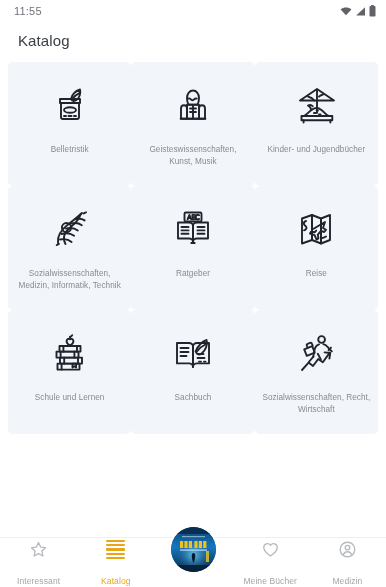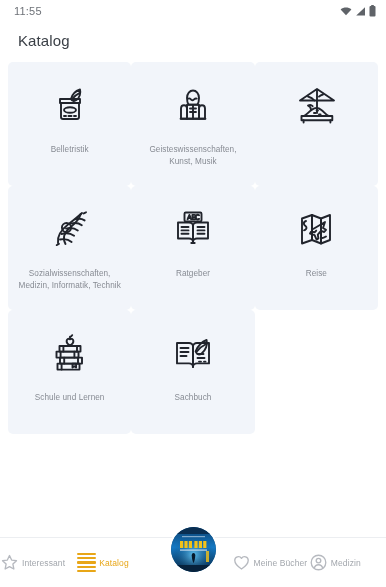--- a/index.html
+++ b/index.html
@@ -92,22 +92,24 @@
     height: 50px;
     background: #ffffff;
     border-top: 1px solid #eceef1;
     display: flex;
     align-items: flex-start;
   }
   .nav-item {
     flex: 1;
     height: 100%;
     display: flex;
+    flex-direction: column;
     align-items: center;
-    gap: 3px;
+    justify-content: center;
+    gap: 16px;
     cursor: pointer;
   }
   .nav-item .nav-ico { height: 20px; display:flex; align-items:center; justify-content:center; }
   .nav-item .nav-ico svg { display:block; }
   .nav-label {
     font-size: 8.5px;
     color: #a2a6ac;
     letter-spacing: 0.1px;
   }
   .nav-item.active .nav-label { color: #e8a617; }
@@ -203,20 +205,21 @@
         <path d="M10 21.5 27 10l17 11.5H10z"></path>
         <path d="M27 11v23"></path>
         <path d="M18 17.5c3 .8 5 2.2 6.4 4M33 15.5c-1.6.4-3 1.2-4 2.2"></path>
         <path d="M14 37c2-.5 4.6-4.2 8-6.4 3.6-2.4 6-2.3 9.4.3 2.6 2 5 5.4 7.2 6.1"></path>
         <path d="M11.5 37h30.8v4.2H11.5z"></path>
         <path d="M13.6 41.2v2.4M40.4 41.2v2.4"></path>
         <path d="M21 31c0-2-1-3.8-3-4.4 1.6-1 3.6-.6 4.6.6"></path>
         <path d="M24 34h1.6M29 35.4h1.6M26.6 31.6h1.4"></path>
       </svg>
     </div>
+    <div class="cat-label">Kinder- und Jugendbücher</div>
   </div>
 
   <div class="cat-card">
     <div class="cat-icon">
       <svg width="52" height="52" viewBox="0 0 52 52" fill="none" stroke="#21242c" stroke-width="1.9" stroke-linecap="round" stroke-linejoin="round">
         <path d="M14 40c-1-7 3-13 10-18.5C31 16 35.5 12.6 38 10"></path>
         <path d="M21.5 41c-3.5-6.5-1-12 5-16.8 6-4.8 9-8.6 10.2-13.2"></path>
         <path d="M16 36.5c5-1 8.5-.2 11.6 2.4"></path>
         <path d="M17.5 31c5-1.4 9-.8 12.6 1.8"></path>
         <path d="M22 25.6c4.8-1.4 8.6-.6 11.8 1.8"></path>
@@ -285,20 +288,36 @@
         <path d="M42 16H30c-2.2 0-4 1.6-4 3.6V40c0-2 1.8-3.6 4-3.6h12V16z"></path>
         <path d="M13.5 21h8M13.5 25h8M13.5 29h6"></path>
         <path d="M30.5 27h6M30.5 31h7M32 34.6h2M37 34.6h1.5"></path>
         <path d="M28.6 24.4c2.4-5.6 6-9.6 11-11.4 1.2 4.6-1 10.4-5 13.4-2.2 1.7-4.6 1.6-6-2z"></path>
         <path d="M29.4 24.8c2.8-3.4 6-6 9.8-7.8"></path>
       </svg>
     </div>
     <div class="cat-label">Sachbuch</div>
   </div>
 
+  <div class="cat-card">
+    <div class="cat-icon">
+      <svg width="52" height="52" viewBox="0 0 52 52" fill="none" stroke="#21242c" stroke-width="1.9" stroke-linecap="round" stroke-linejoin="round">
+        <circle cx="31.6" cy="12.5" r="3.4"></circle>
+        <path d="M29 17.4c-2.6 1-4.2 3.4-4.6 6.2l-1.2 6.4"></path>
+        <path d="M33.4 17.2c2.4.6 3.6 2 5 3.6l3.4 3.6"></path>
+        <path d="M38.6 23.2 41 20.6"></path>
+        <path d="M23.4 29.6l-4.6 5.4M27.8 26.8l3 5.6"></path>
+        <path d="M14.2 22.4l8-3.2 2.6 6.4-8 3.2-2.6-6.4z"></path>
+        <path d="M17.6 20.6l-.8-2.1a1.3 1.3 0 0 1 .8-1.7l2.6-1a1.3 1.3 0 0 1 1.7.8l.8 2"></path>
+        <path d="M12 43l6.6-7.4 4.4 3.4 5.2-7 4.6 3.2 7-9.6"></path>
+        <path d="M34.6 25.4l5.6.6-.8 5.6"></path>
+      </svg>
+    </div>
+    <div class="cat-label">Sozialwissenschaften, Recht, Wirtschaft</div>
+  </div>
 
 </div>
 
 <div class="bottom-nav">
 
   <div class="nav-item">
     <div class="nav-ico">
       <svg width="19" height="19" viewBox="0 0 24 24" fill="none" stroke="#b6b9bf" stroke-width="1.7" stroke-linejoin="round">
         <path d="M12 3.2l2.7 5.7 6.1.8-4.5 4.3 1.2 6.2-5.5-3-5.5 3 1.2-6.2L3.2 9.7l6.1-.8L12 3.2z"></path>
       </svg>

